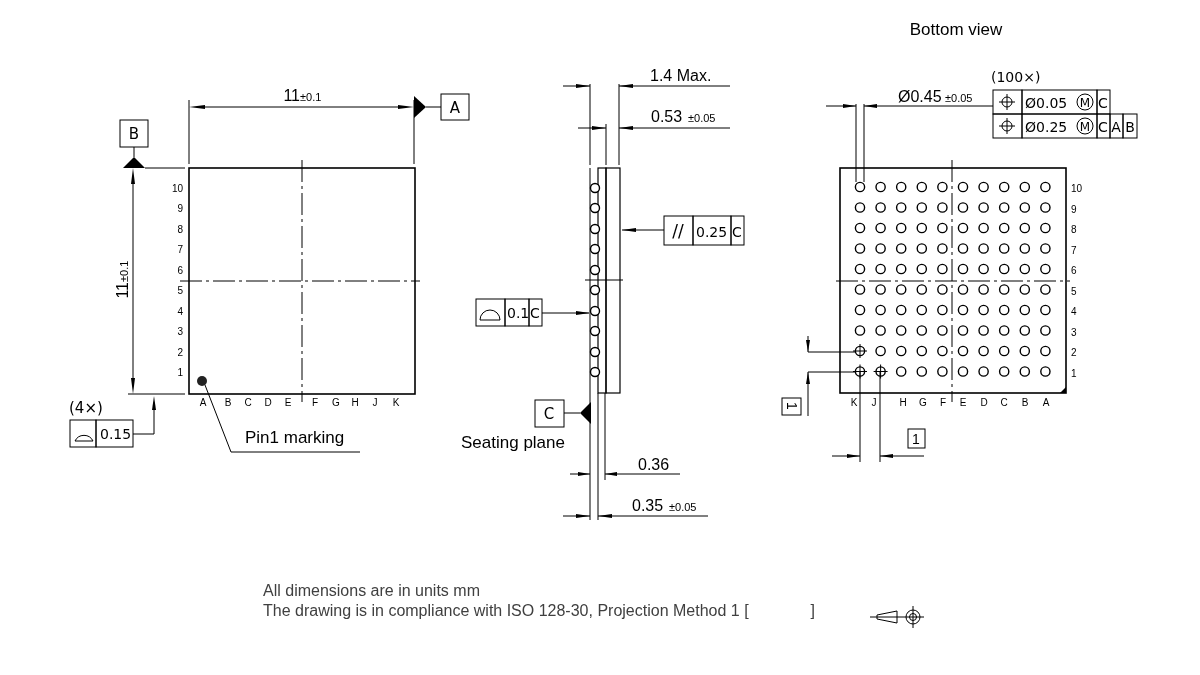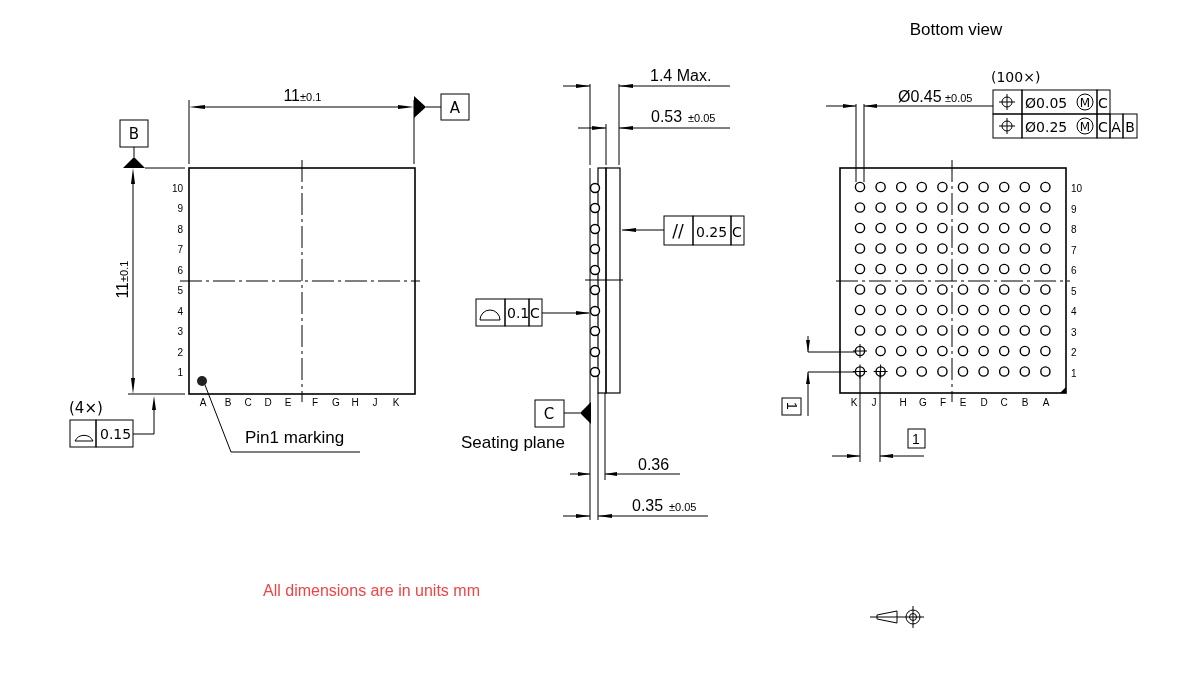--- a/index.html
+++ b/index.html
@@ -6,21 +6,21 @@
   body { width: 1200px; height: 675px; overflow: hidden; position: relative; font-family: "Liberation Sans", sans-serif; }
   #drawing { position: absolute; left: 0; top: 0; }
   svg text { font-family: "Liberation Sans", sans-serif; fill: #000; }
   .ln { stroke: #000; stroke-width: 1.2; fill: none; }
   .thin { stroke: #000; stroke-width: 1; fill: none; }
   .thick { stroke: #000; stroke-width: 1.6; fill: none; }
   .center { stroke: #000; stroke-width: 1; fill: none; stroke-dasharray: 22 4 3 4; }
   .fill { fill: #000; stroke: none; }
   .ball { fill: #fff; stroke: #000; stroke-width: 1.4; }
   .gdt { font-family: "DejaVu Sans", sans-serif; }
-  .notes { position: absolute; left: 263px; top: 581px; font-size: 16px; line-height: 20px; color: #ef4444; }
+  .notes { position: absolute; left: 263px; top: 581px; font-size: 16px; line-height: 20px; color: #404040; }
   .notes div { white-space: nowrap; }
 </style>
 </head>
 <body>
 
 <svg id="drawing" width="1200" height="675" viewBox="0 0 1200 675" xmlns="http://www.w3.org/2000/svg">
   <defs>
     <marker id="arr" markerWidth="14" markerHeight="6" refX="14" refY="3" orient="auto" markerUnits="userSpaceOnUse">
       <path d="M0,1 L14,3 L0,5 Z" fill="#000"></path>
     </marker>
@@ -379,13 +379,14 @@
     <path d="M877,615 L897,611 L897,623 L877,619 Z" class="thin"></path>
     <line x1="870" y1="617" x2="924" y2="617" class="thin"></line>
     <circle cx="913" cy="617" r="7" class="thin"></circle>
     <circle cx="913" cy="617" r="3.5" class="thin"></circle>
     <line x1="913" y1="606" x2="913" y2="628" class="thin"></line>
   </g>
 </svg>
 
 <div class="notes">
   <div>All dimensions are in units mm</div>
+  <div><span>The drawing is in compliance with ISO 128-30, Projection Method 1 [</span><span style="display:inline-block;width:62px"></span><span>]</span></div>
 </div>
 
 </body></html>

